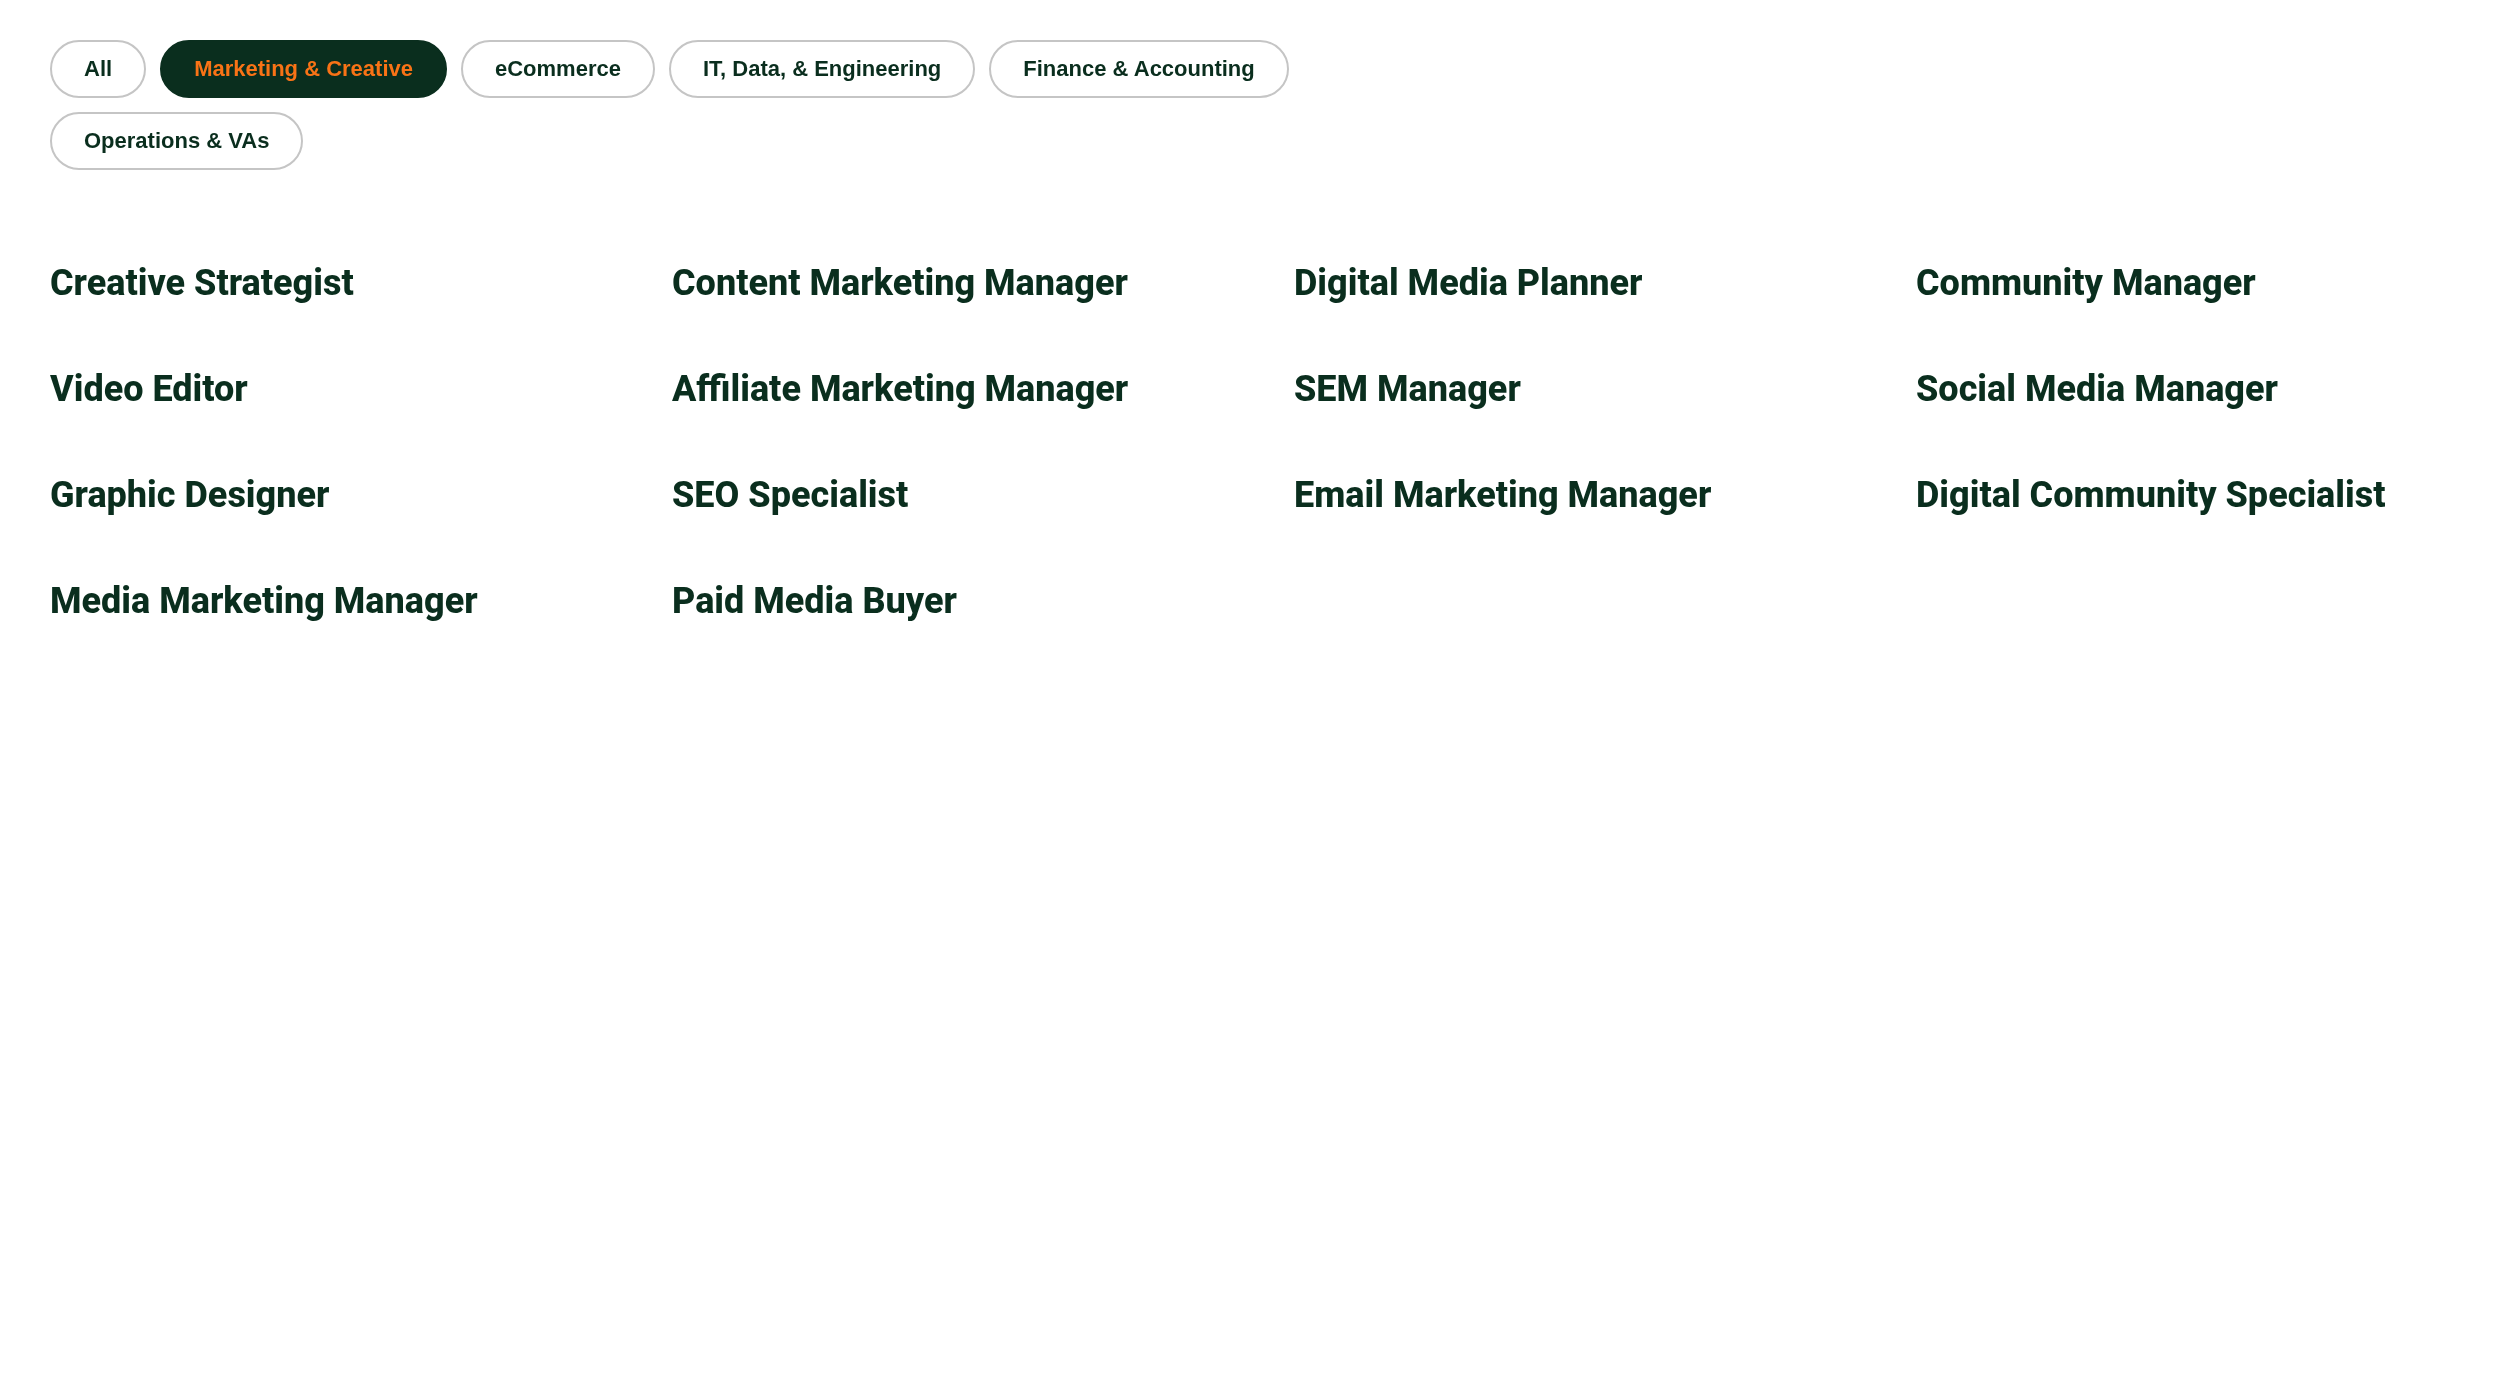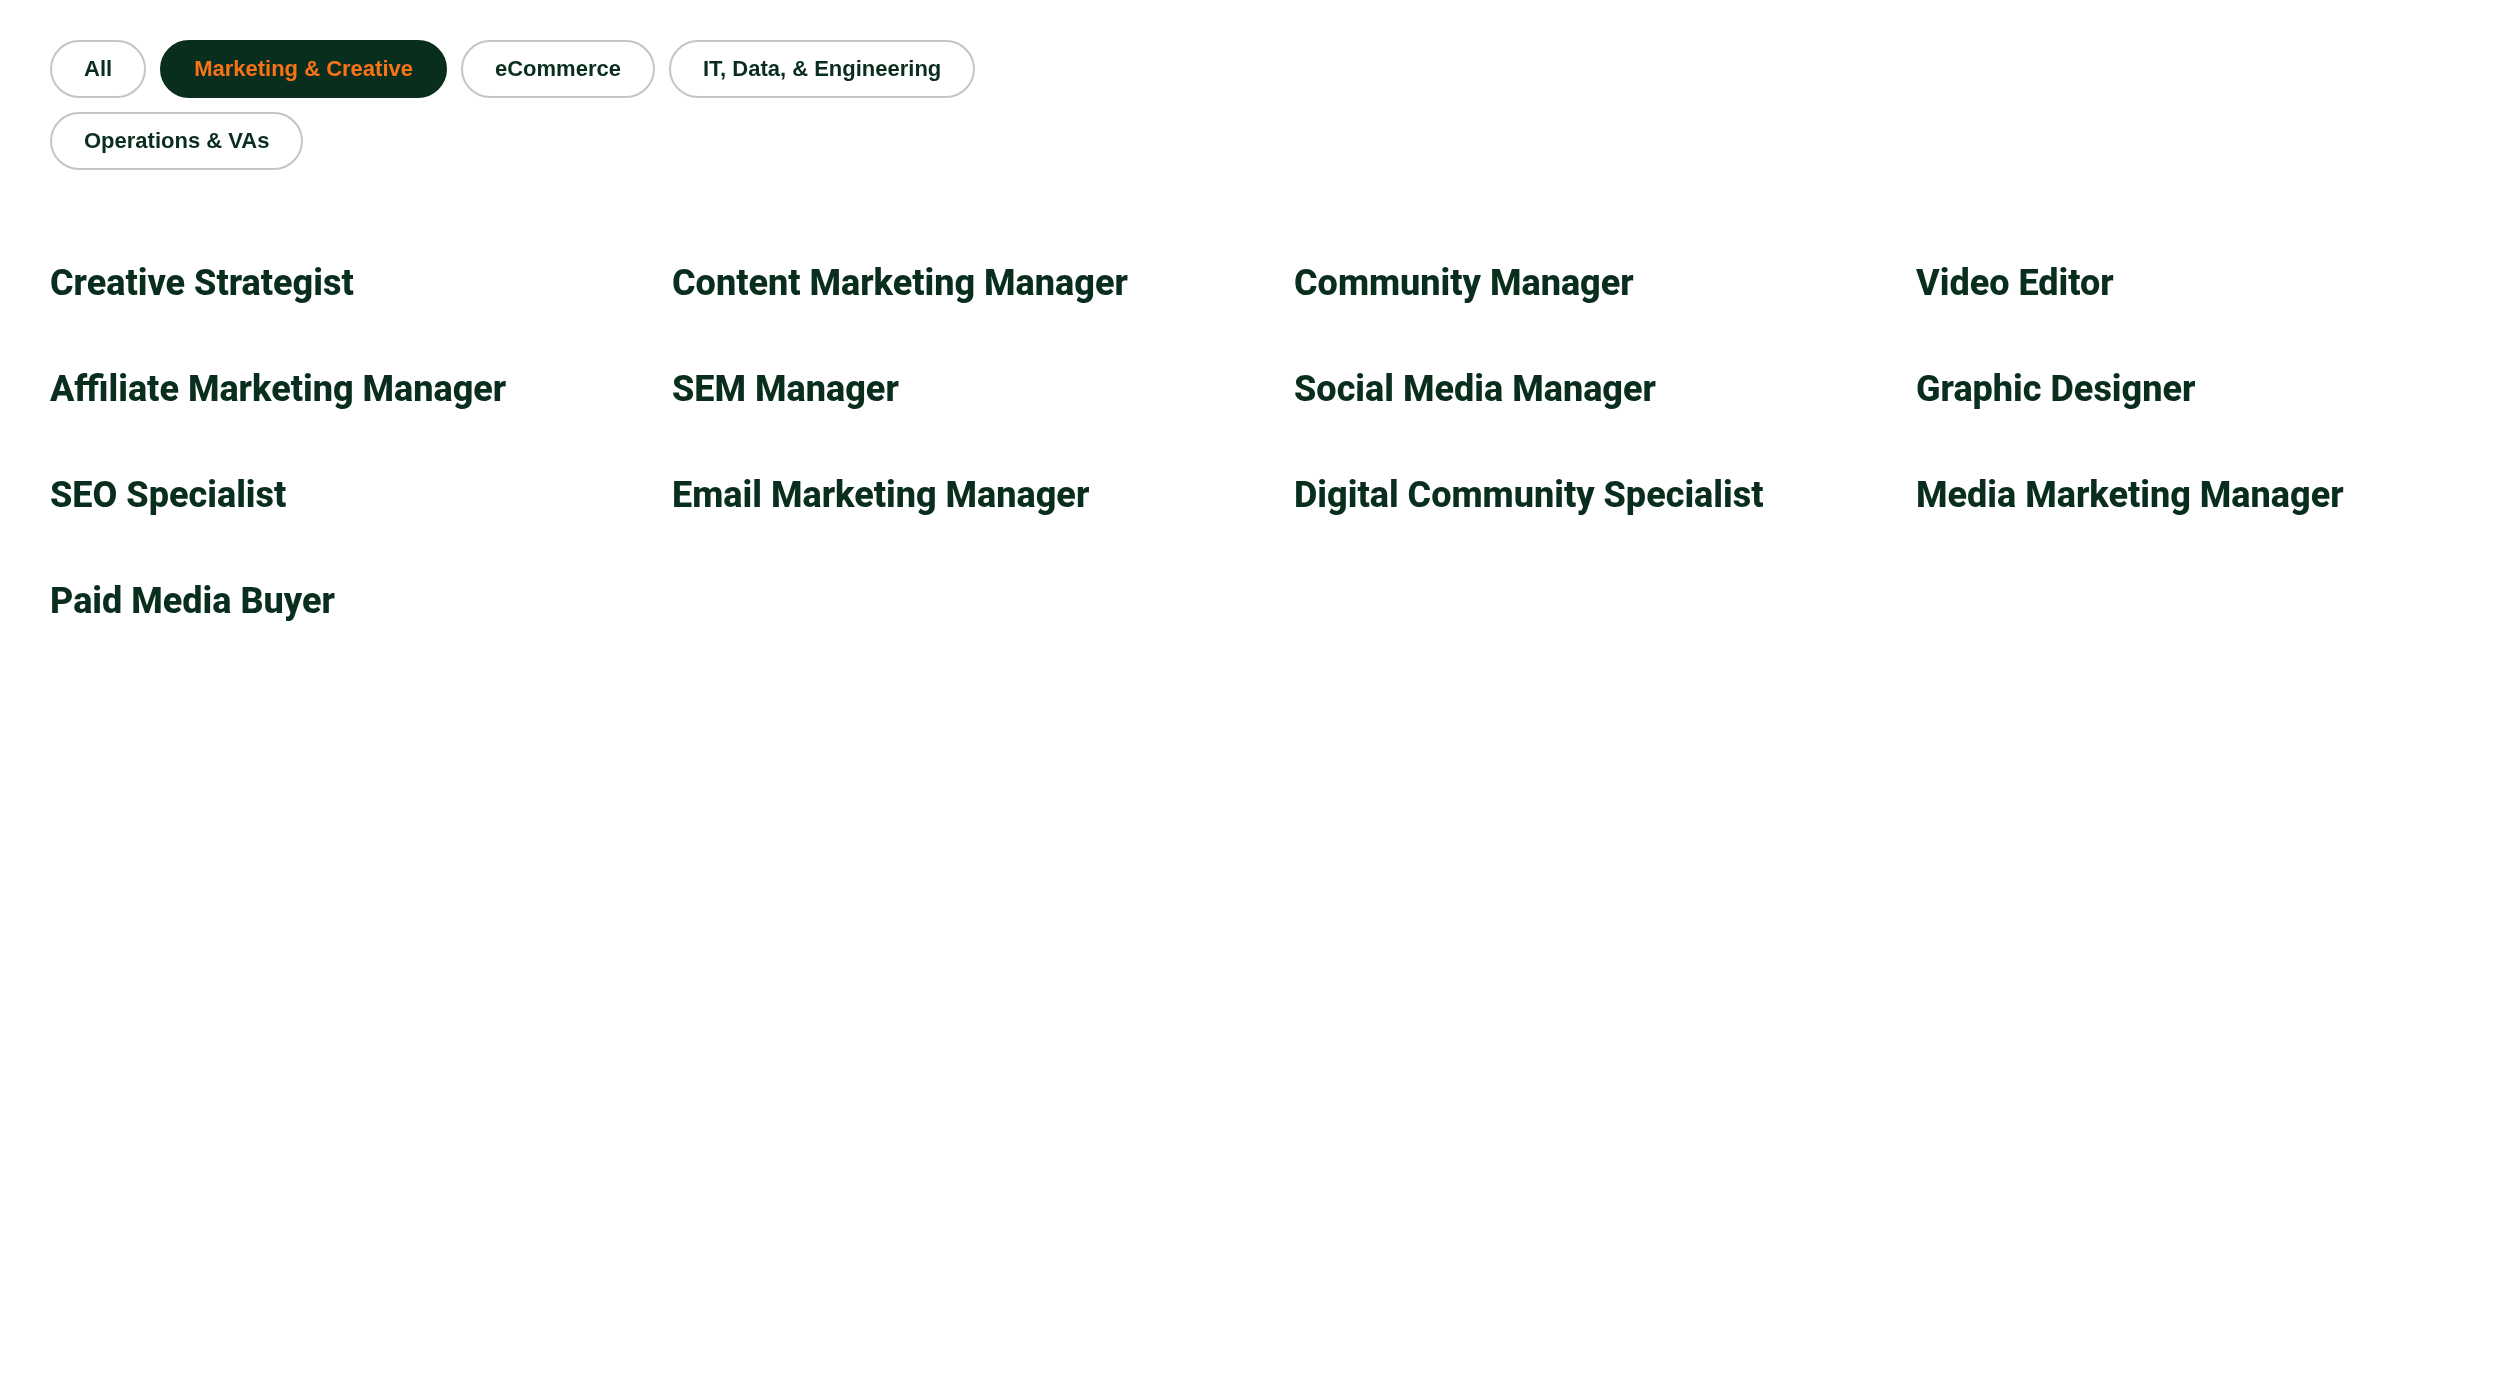--- a/index.html
+++ b/index.html
@@ -65,28 +65,30 @@
     }
   </style>
 </head>
 <body>
 
 <div class="filter-row-1">
     <button class="filter-btn">All</button>
     <button class="filter-btn active">Marketing &amp; Creative</button>
     <button class="filter-btn">eCommerce</button>
     <button class="filter-btn">IT, Data, &amp; Engineering</button>
+    <button class="filter-btn">Finance &amp; Accounting</button>
   </div>
 <div class="filter-row-2">
     <button class="filter-btn">Operations &amp; VAs</button>
   </div>
 
 <div class="job-grid">
     <div class="job-item">Creative Strategist</div>
     <div class="job-item">Content Marketing Manager</div>
+    <div class="job-item">Digital Media Planner</div>
     <div class="job-item">Community Manager</div>
     <div class="job-item">Video Editor</div>
     <div class="job-item">Affiliate Marketing Manager</div>
     <div class="job-item">SEM Manager</div>
     <div class="job-item">Social Media Manager</div>
     <div class="job-item">Graphic Designer</div>
     <div class="job-item">SEO Specialist</div>
     <div class="job-item">Email Marketing Manager</div>
     <div class="job-item">Digital Community Specialist</div>
     <div class="job-item">Media Marketing Manager</div>

